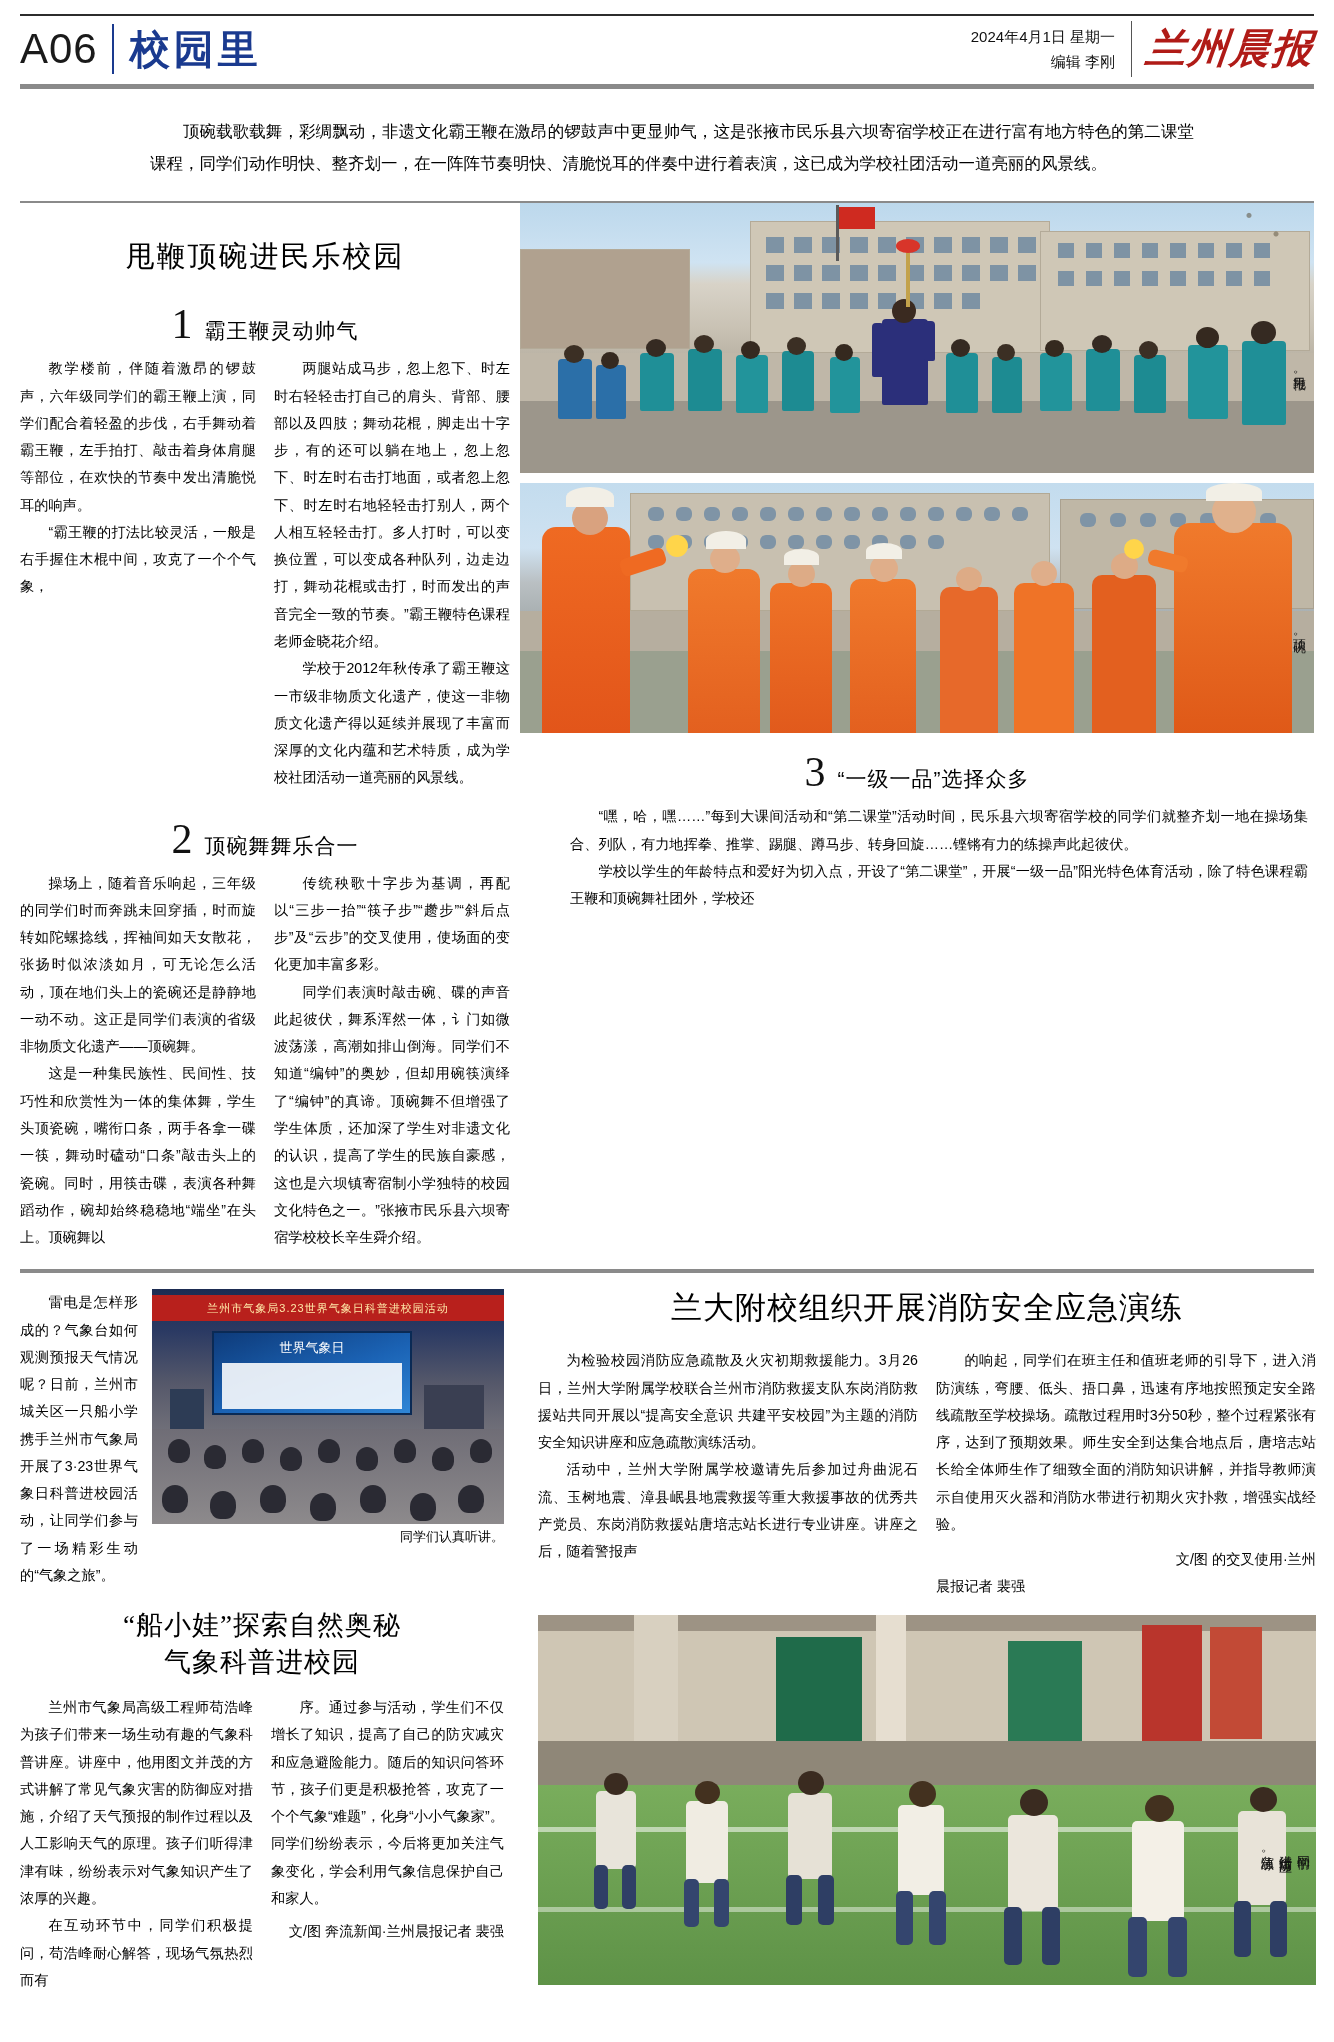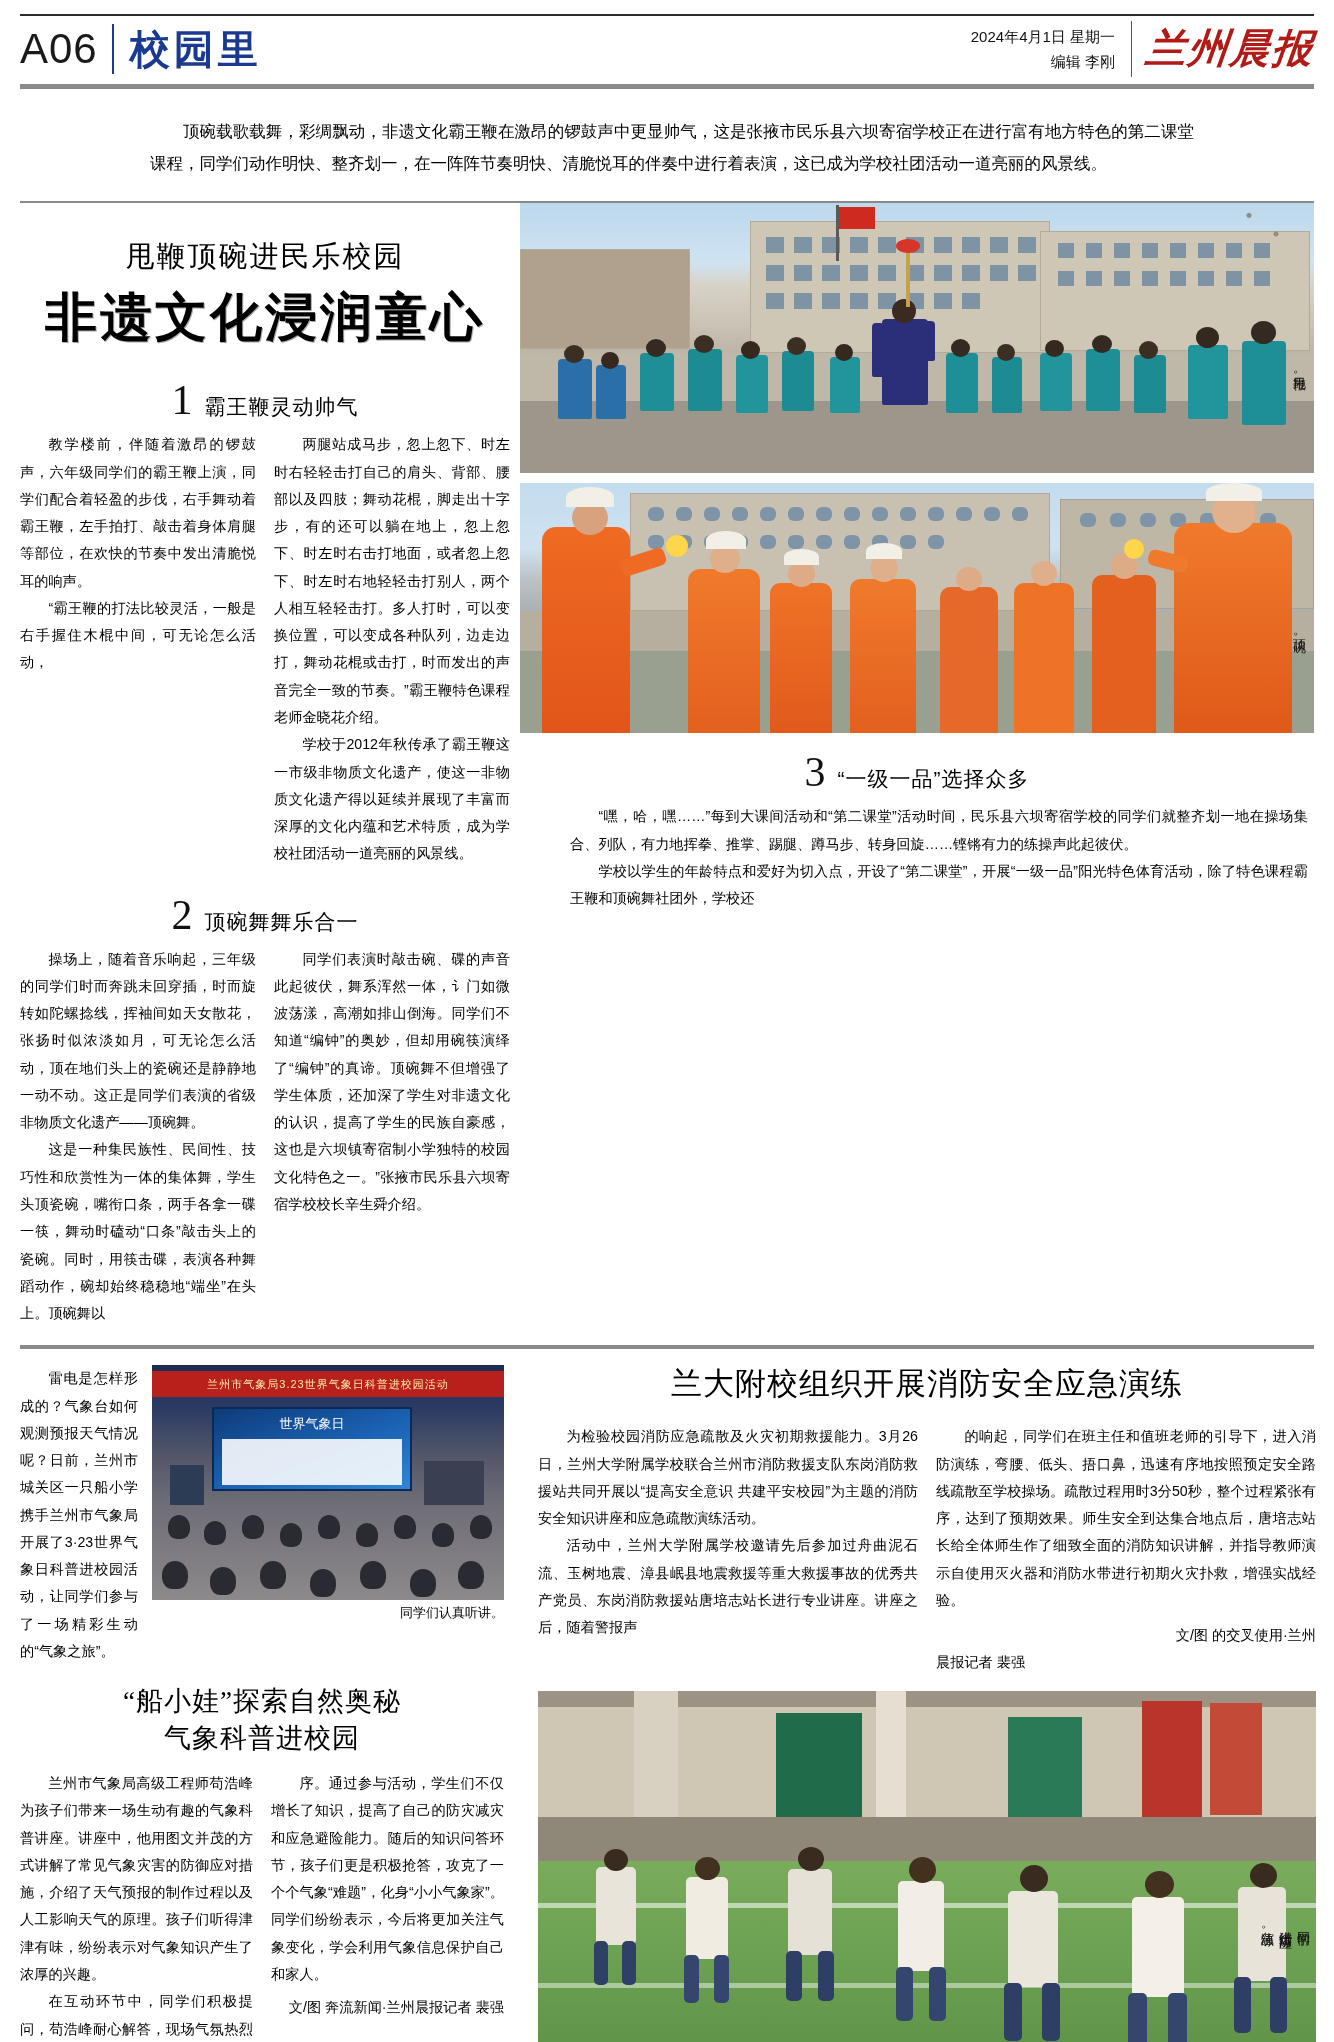--- a/index.html
+++ b/index.html
@@ -282,47 +282,47 @@
   <div class="mast-rule"></div>
 
   <div class="intro">顶碗载歌载舞，彩绸飘动，非遗文化霸王鞭在激昂的锣鼓声中更显帅气，这是张掖市民乐县六坝寄宿学校正在进行富有地方特色的第二课堂课程，同学们动作明快、整齐划一，在一阵阵节奏明快、清脆悦耳的伴奏中进行着表演，这已成为学校社团活动一道亮丽的风景线。</div>
 
   <div class="rule-thin"></div>
 
   <div class="feature">
 
     <div class="feat-left">
       <div class="kicker">甩鞭顶碗进民乐校园</div>
-      <div class="headline">非遗文化浸润童心</div>
 
       <div class="sec-head">
         <span class="sec-num">1</span>
         <span class="sec-title">霸王鞭灵动帅气</span>
       </div>
       <div class="cols2">
         <div class="col bodytext">
           <p>教学楼前，伴随着激昂的锣鼓声，六年级同学们的霸王鞭上演，同学们配合着轻盈的步伐，右手舞动着霸王鞭，左手拍打、敲击着身体肩腿等部位，在欢快的节奏中发出清脆悦耳的响声。</p>
-          <p>“霸王鞭的打法比较灵活，一般是右手握住木棍中间，可无论怎么活动，</p>
+          <p>“霸王鞭的打法比较灵活，一般是右手握住木棍中间，攻克了一个个气象，</p>
         </div>
         <div class="col bodytext">
           <p>两腿站成马步，忽上忽下、时左时右轻轻击打自己的肩头、背部、腰部以及四肢；舞动花棍，脚走出十字步，有的还可以躺在地上，忽上忽下、时左时右击打地面，或者忽上忽下、时左时右地轻轻击打别人，两个人相互轻轻击打。多人打时，可以变换位置，可以变成各种队列，边走边打，舞动花棍或击打，时而发出的声音完全一致的节奏。”霸王鞭特色课程老师金晓花介绍。</p>
           <p>学校于2012年秋传承了霸王鞭这一市级非物质文化遗产，使这一非物质文化遗产得以延续并展现了丰富而深厚的文化内蕴和艺术特质，成为学校社团活动一道亮丽的风景线。</p>
         </div>
       </div>
 
       <div class="sec-head">
         <span class="sec-num">2</span>
         <span class="sec-title">顶碗舞舞乐合一</span>
       </div>
       <div class="cols2">
         <div class="col bodytext">
           <p>操场上，随着音乐响起，三年级的同学们时而奔跳未回穿插，时而旋转如陀螺捻线，挥袖间如天女散花，张扬时似浓淡如月，可无论怎么活动，顶在地们头上的瓷碗还是静静地一动不动。这正是同学们表演的省级非物质文化遗产——顶碗舞。</p>
           <p>这是一种集民族性、民间性、技巧性和欣赏性为一体的集体舞，学生头顶瓷碗，嘴衔口条，两手各拿一碟一筷，舞动时磕动“口条”敲击头上的瓷碗。同时，用筷击碟，表演各种舞蹈动作，碗却始终稳稳地“端坐”在头上。顶碗舞以</p>
         </div>
         <div class="col bodytext">
+          <p>传统秧歌十字步为基调，再配以“三步一抬”“筷子步”“趱步”“斜后点步”及“云步”的交叉使用，使场面的变化更加丰富多彩。</p>
           <p>同学们表演时敲击碗、碟的声音此起彼伏，舞系浑然一体，讠门如微波荡漾，高潮如排山倒海。同学们不知道“编钟”的奥妙，但却用碗筷演绎了“编钟”的真谛。顶碗舞不但增强了学生体质，还加深了学生对非遗文化的认识，提高了学生的民族自豪感，这也是六坝镇寄宿制小学独特的校园文化特色之一。”张掖市民乐县六坝寄宿学校校长辛生舜介绍。</p>
         </div>
       </div>
     </div>
 
     <div class="feat-right">
 
       <div class="photo ph1">
         <div class="bld" style="left:230px;top:18px;width:300px;height:132px;"></div>
         <div class="bld" style="left:520px;top:28px;width:270px;height:120px;"></div>

